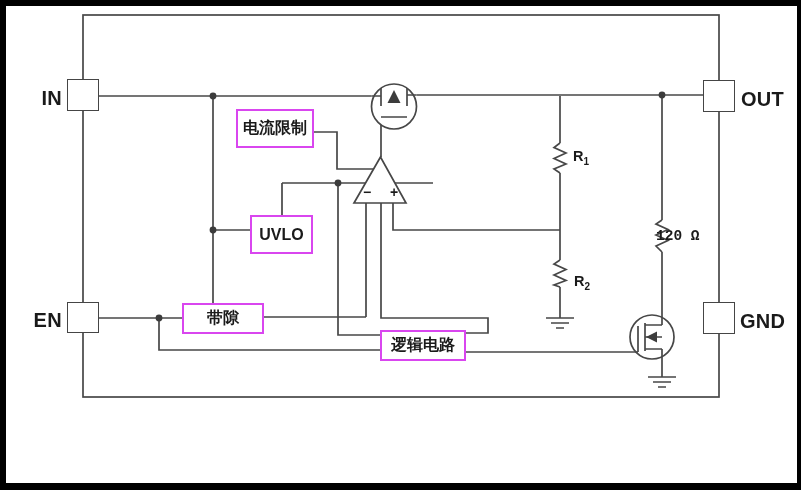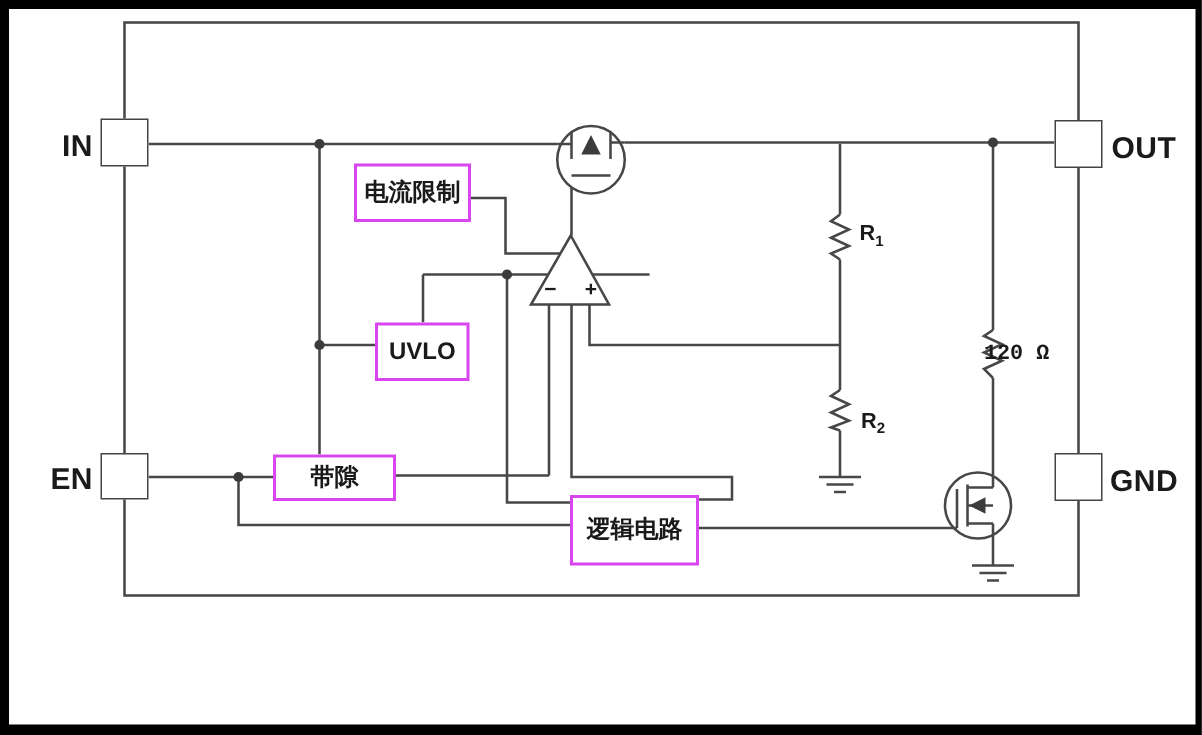--- a/index.html
+++ b/index.html
@@ -154,21 +154,21 @@
   <div class="pin" style="left:703px;top:302px;"></div>
 
   <div class="pinlabel" style="left:28px;top:87px;width:34px;text-align:right;">IN</div>
   <div class="pinlabel" style="left:26px;top:309px;width:36px;text-align:right;">EN</div>
   <div class="pinlabel" style="left:741px;top:88px;text-align:right;">OUT</div>
   <div class="pinlabel" style="left:740px;top:310px;">GND</div>
 
   <div class="block" style="left:236px;top:109px;width:78px;height:39px;">电流限制</div>
   <div class="block" style="left:250px;top:215px;width:63px;height:39px;">UVLO</div>
   <div class="block" style="left:182px;top:303px;width:82px;height:31px;">带隙</div>
-  <div class="block" style="left:380px;top:330px;width:86px;height:47px;">逻辑电路</div>
+  <div class="block" style="left:380px;top:330px;width:86px;height:31px;">逻辑电路</div>
 
   <span class="oplabel" style="left:367px;top:192px;">−</span>
   <span class="oplabel" style="left:394px;top:192px;">+</span>
 
   <div class="rlabel" style="left:573px;top:148px;"><span>R</span><sub>1</sub></div>
   <div class="rlabel" style="left:574px;top:261px;margin-top:12px;"><span>R</span><sub>2</sub></div>
   <div class="rlabel" style="left:656px;top:228px;font-family:Liberation Mono, monospace;">120 Ω</div>
 
 </div>
 

